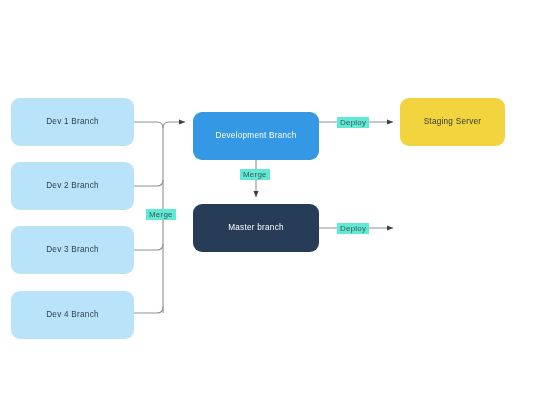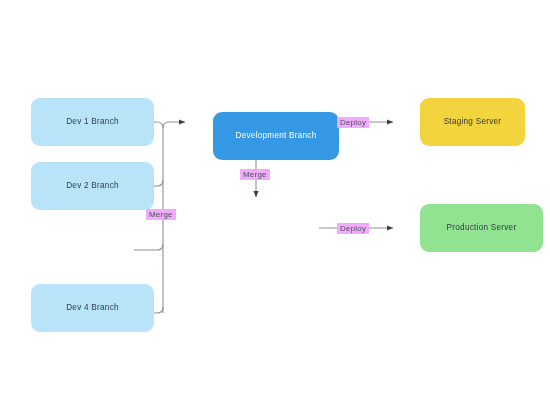--- a/index.html
+++ b/index.html
@@ -29,33 +29,32 @@
     box-sizing: border-box;
     display: flex;
     align-items: center;
     justify-content: center;
     border-radius: 9px;
     font-size: 8.2px;
     letter-spacing: 0.25px;
     text-align: center;
     line-height: 1.2;
     z-index: 2;
-    margin-left: 20px;
   }
   .node-dev {
     width: 123px;
     height: 48px;
     left: 11px;
     background: #b8e3f8;
     color: #2f3e4e;
   }
   #node-dev-1 { top: 98px; }
   #node-dev-2 { top: 162px; text-align: center; }
   #node-dev-3 { top: 226px; }
-  #node-dev-4 { top: 284px; }
+  #node-dev-4 { top: 291px; }
   #node-development-branch {
     left: 193px;
     top: 112px;
     width: 126px;
     height: 48px;
     background: #3498e4;
     color: #ffffff;
   }
   #node-master-branch {
     left: 193px;
@@ -80,21 +79,21 @@
     height: 48px;
     background: #91e392;
     color: #33383d;
   }
   .edge-label {
     position: absolute;
     box-sizing: border-box;
     font-size: 8px;
     letter-spacing: 0.2px;
     color: #4a5258;
-    background: #f0abfc;
+    background: #5eead4;
     padding: 1px 3px;
     white-space: nowrap;
     z-index: 3;
   }
   #label-merge-left {
     left: 146px;
     top: 209px;
   }
   #label-merge-center {
     left: 240px;
@@ -134,29 +133,30 @@
       <path marker-end="url(#arrowhead)" d="M319,122 L393,122"></path>
 
       <path marker-end="url(#arrowhead)" d="M319,228 L393,228"></path>
     </g>
   </svg>
 
   <div class="node node-dev" id="node-dev-1">Dev 1 Branch</div>
 
   <div class="node node-dev" id="node-dev-2">Dev 2 Branch</div>
 
+  <div class="node node-dev" id="node-dev-3">Dev 3 Branch</div>
 
   <div class="node node-dev" id="node-dev-4">Dev 4 Branch</div>
 
   <div class="node" id="node-development-branch">Development Branch</div>
 
+  <div class="node" id="node-master-branch">Master branch</div>
 
   <div class="node" id="node-staging-server">Staging Server</div>
 
-  <div class="node" id="node-production-server">Production Server</div>
 
   <div class="edge-label" id="label-merge-left">Merge</div>
 
   <div class="edge-label" id="label-merge-center">Merge</div>
 
   <div class="edge-label" id="label-deploy-staging">Deploy</div>
 
   <div class="edge-label" id="label-deploy-production">Deploy</div>
 
 </div>

